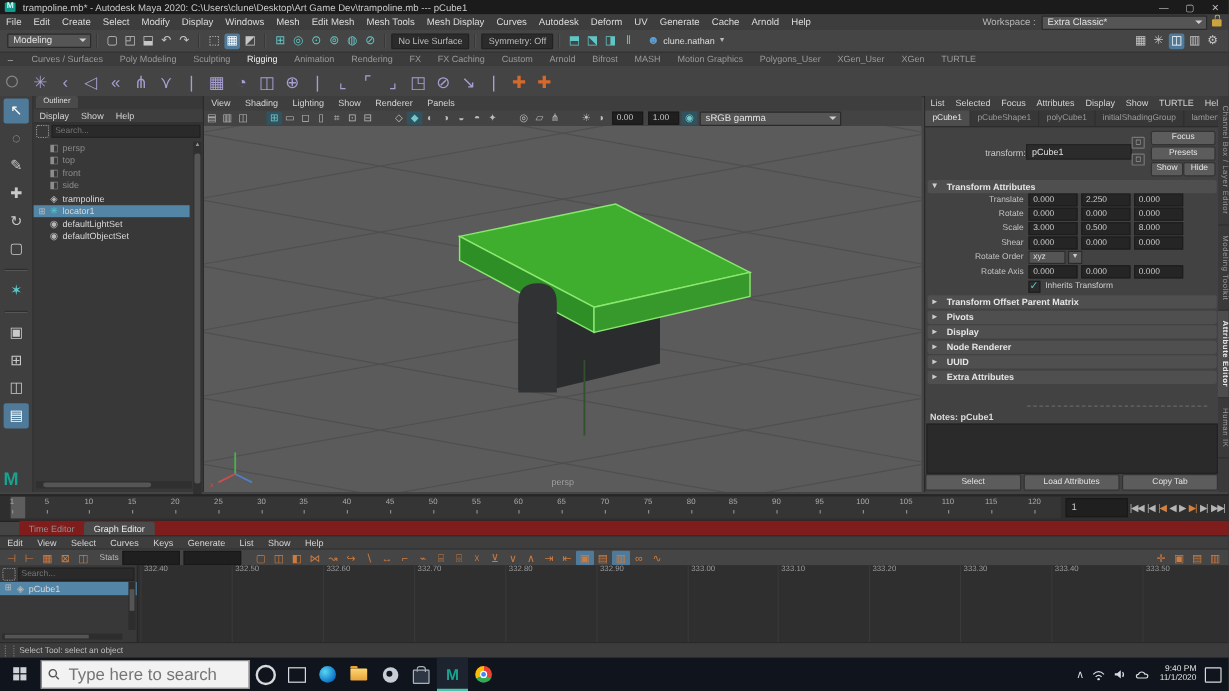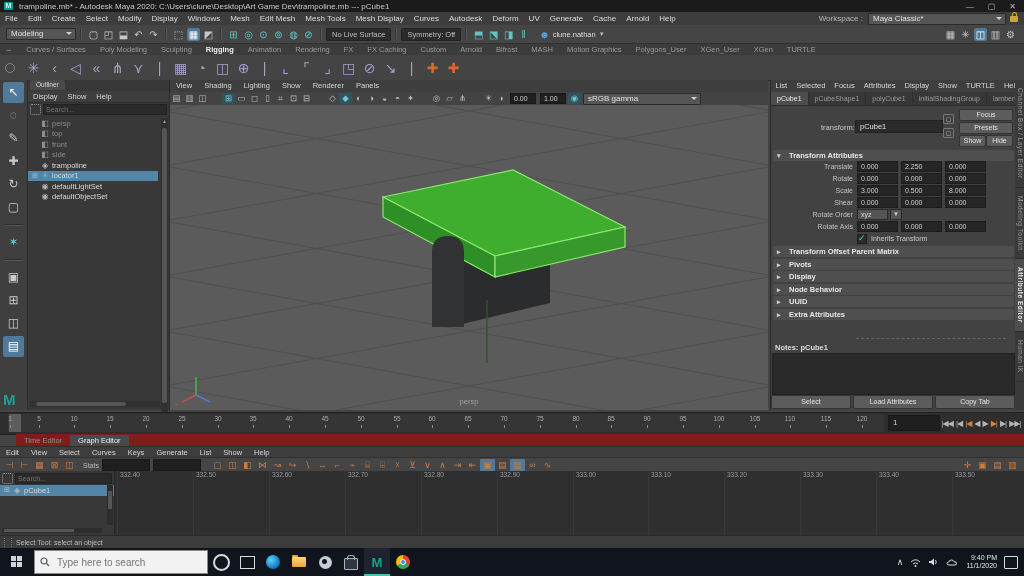--- a/index.html
+++ b/index.html
@@ -33,21 +33,21 @@
   .sl-ic.on{background:#4f7a9a;color:#fff;}
   .sl-box{background:#2b2b2b;border:1px solid #222;color:#bdbdbd;font-size:7.5px;height:11px;line-height:11px;padding:0 5px;border-radius:1px;white-space:nowrap;}
   .user-chip{display:flex;align-items:center;gap:3px;margin-left:8px;}
   .user-ic{color:#5aa0d8;font-size:10px;}
   .sl-right{margin-left:auto;display:flex;margin-right:6px;}
 
   
   .shelftabs{position:absolute;left:0;top:44px;width:1024px;height:11px;background:#3c3c3c;display:flex;align-items:center;border-bottom:1px solid #333;}
   .shelf-min{color:#aaa;margin:0 8px 0 6px;font-size:9px;}
   .shelf-tab{padding:0 7px;font-size:7.5px;color:#9a9a9a;white-space:nowrap;}
-  .shelf-tab.active{color:#f0f0f0;font-weight:bold;text-align:right;}
+  .shelf-tab.active{color:#f0f0f0;font-weight:normal;text-align:right;}
   .shelfrow{position:absolute;left:0;top:55px;width:1024px;height:25px;background:#444444;display:flex;align-items:center;border-bottom:1px solid #2e2e2e;}
   .shelf-pop{width:8px;height:8px;border:1px solid #888;border-radius:50%;margin:0 8px 0 5px;}
   .shelf-ic{width:21px;height:20px;text-align:center;line-height:20px;font-size:14px;color:#a79fd1;}
   .shelf-ic.org{color:#d4692e;}
 
   
   .toolbox{position:absolute;left:0;top:80px;width:27px;height:330px;background:#3f3f3f;border-right:1px solid #2e2e2e;}
   .tool{width:21px;height:21px;margin:2px auto;text-align:center;line-height:21px;font-size:12px;color:#c9c9c9;border-radius:2px;}
   .tool.active{background:#4f7a9a;color:#fff;}
   .tb-sep{width:19px;height:1px;background:#2e2e2e;border-bottom:1px solid #555;margin:6px auto;}
@@ -166,21 +166,21 @@
   .help-grip{width:6px;height:9px;margin:0 4px;border-left:1px dotted #777;border-right:1px dotted #777;}
   .help-text{font-size:7px;color:#bdbdbd;}
 
   
   .taskbar{position:absolute;left:0;top:548px;width:1024px;height:28px;background:#10141c;display:flex;align-items:center;}
   .start{width:34px;height:28px;display:flex;align-items:center;justify-content:center;}
   .win-logo{width:12px;height:12px;display:grid;grid-template-columns:5px 5px;grid-template-rows:5px 5px;gap:1px;}
   .win-logo i{background:#cfd3d8;}
   .tb-search{width:172px;height:22px;background:#f2f2f2;display:flex;align-items:center;border:1px solid #888;}
   .tb-search svg{margin:0 5px;}
-  .tb-search input{border:none;background:transparent;font-size:10px;color:#444;width:130px;
+  .tb-search input{border:none;background:transparent;font-size:14px;color:#444;width:130px;
                    font-family:"Liberation Sans",sans-serif;outline:none;}
   .tb-ic{width:26px;height:28px;display:flex;align-items:center;justify-content:center;position:relative;}
   .tb-ic.app-active{background:#1d2430;box-shadow:inset 0 -2px 0 #4cc2b0;}
   .cortana{width:13px;height:13px;border:2px solid #d6dade;border-radius:50%;}
   .taskview{width:13px;height:11px;border:1.5px solid #d6dade;position:relative;background:transparent;}
   .edge{width:14px;height:14px;border-radius:50%;background:radial-gradient(circle at 35% 35%,#57d7f2,#0a6cc2 75%);}
   .folder{width:14px;height:10px;background:linear-gradient(#ffd76e,#e8a33d);border-radius:1px;position:relative;}
   .folder::before{content:"";position:absolute;left:0;top:-2px;width:6px;height:2px;background:#e8a33d;border-radius:1px 1px 0 0;}
   .steam{width:13px;height:13px;border-radius:50%;background:#c7cdd4;position:relative;}
   .steam::after{content:"";position:absolute;left:3px;top:3px;width:5px;height:5px;border-radius:50%;background:#10141c;}
@@ -228,21 +228,21 @@
         <span class="menu-item">Autodesk</span>
         <span class="menu-item">Deform</span>
         <span class="menu-item">UV</span>
         <span class="menu-item">Generate</span>
         <span class="menu-item">Cache</span>
         <span class="menu-item">Arnold</span>
         <span class="menu-item">Help</span>
       </div>
     <span class="ws-label">Workspace :</span>
     <div class="combo" style="width:120px;margin-left:5px">
-      <span>Maya Classic*</span>
+      <span>Extra Classic*</span>
     </div>
     <div class="lock"></div>
   </div>
 
   <div class="statusline">
     <div class="combo mode-combo">
       <span>Modeling</span>
     </div>
     <div class="sl-sep"></div>
     <div style="display:flex">
@@ -601,21 +601,21 @@
     </div>
     <div class="ae-row">
       <span class="chk"></span>
       <span class="chk-lb">Inherits Transform</span>
     </div>
     <div>
 
     <div class="sec closed">Transform Offset Parent Matrix</div>
         <div class="sec closed">Pivots</div>
         <div class="sec closed">Display</div>
-        <div class="sec closed">Node Behavior</div>
+        <div class="sec closed">Node Renderer</div>
         <div class="sec closed">UUID</div>
         <div class="sec closed">Extra Attributes</div>
       </div>
     <div class="notes-sep"></div>
     <div class="notes-lb">Notes: pCube1</div>
     <div class="notes-area"></div>
     <div class="ae-footer">
 
     <div class="btn">Select</div>
         <div class="btn">Load Attributes</div>

